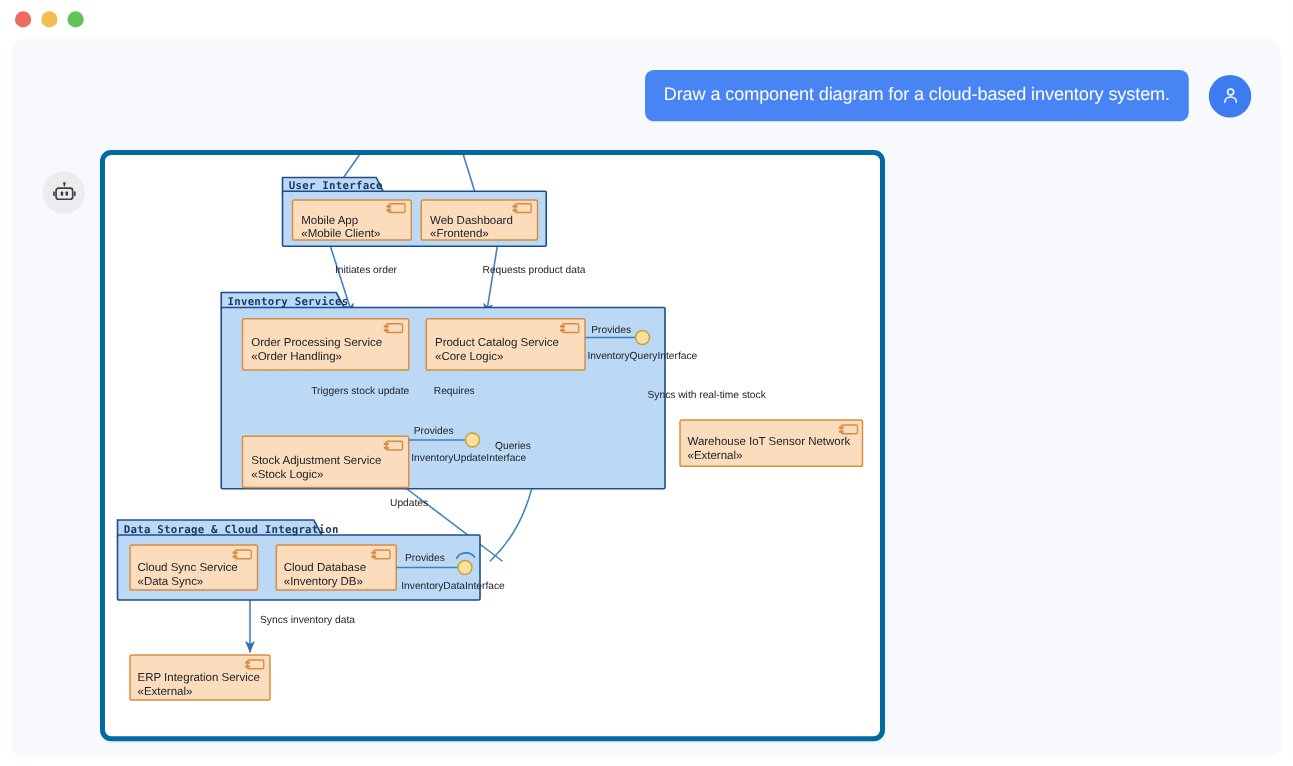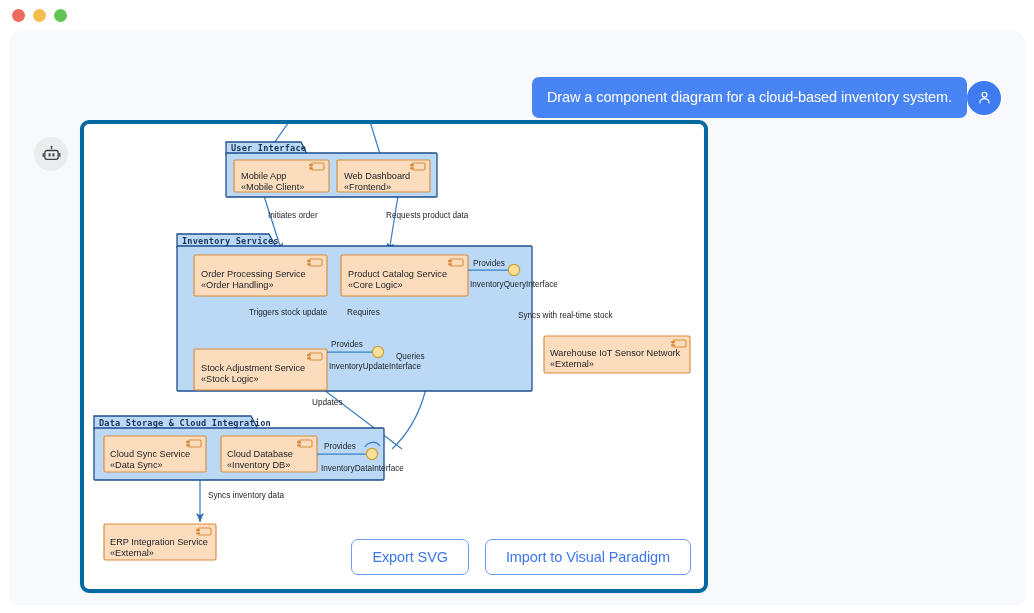--- a/index.html
+++ b/index.html
@@ -35,21 +35,21 @@
     left: 9px; top: 31px;
     width: 1016px; height: 574px;
     background: #F7F9FC;
     border-radius: 12px 12px 8px 8px;
     box-sizing: border-box;
   }
 
   
   .user-row {
     position: absolute; right: 24px; top: 25px;
-    display: flex; align-items: center; gap: 0; margin-top: 21px;
+    display: flex; align-items: center; gap: 16px;
   }
   .avatar-user {
     width: 34px; height: 34px; border-radius: 50%;
     background: #3E7BF0;
     display: flex; align-items: center; justify-content: center;
     flex: 0 0 auto;
   }
   .bubble-user {
     background: #4884F3;
     color: #ffffff;
@@ -310,21 +310,17 @@
             <rect x="20" y="400" width="112" height="36" rx="1.5" fill="#FBDCBC" stroke="#D98C3F" stroke-width="1.15"></rect>
             <rect x="114" y="404" width="13" height="7" rx="1.2" fill="#FBDCBC" stroke="#D98C3F" stroke-width="1.1"></rect>
             <rect x="112" y="405.2" width="4" height="1.8" fill="#D98C3F"></rect>
             <rect x="112" y="408.4" width="4" height="1.8" fill="#D98C3F"></rect>
             <text class="comp-name" x="26" y="421">ERP Integration Service</text>
             <text class="comp-name" x="26" y="432">«External»</text>
           </g>
 
         </svg>
 
-        <div class="btn-row">
-          <button class="btn">Export SVG</button>
-          <button class="btn">Import to Visual Paradigm</button>
-        </div>
 
       </div>
     </div>
   </div>
 </div>
 
 </body></html>

